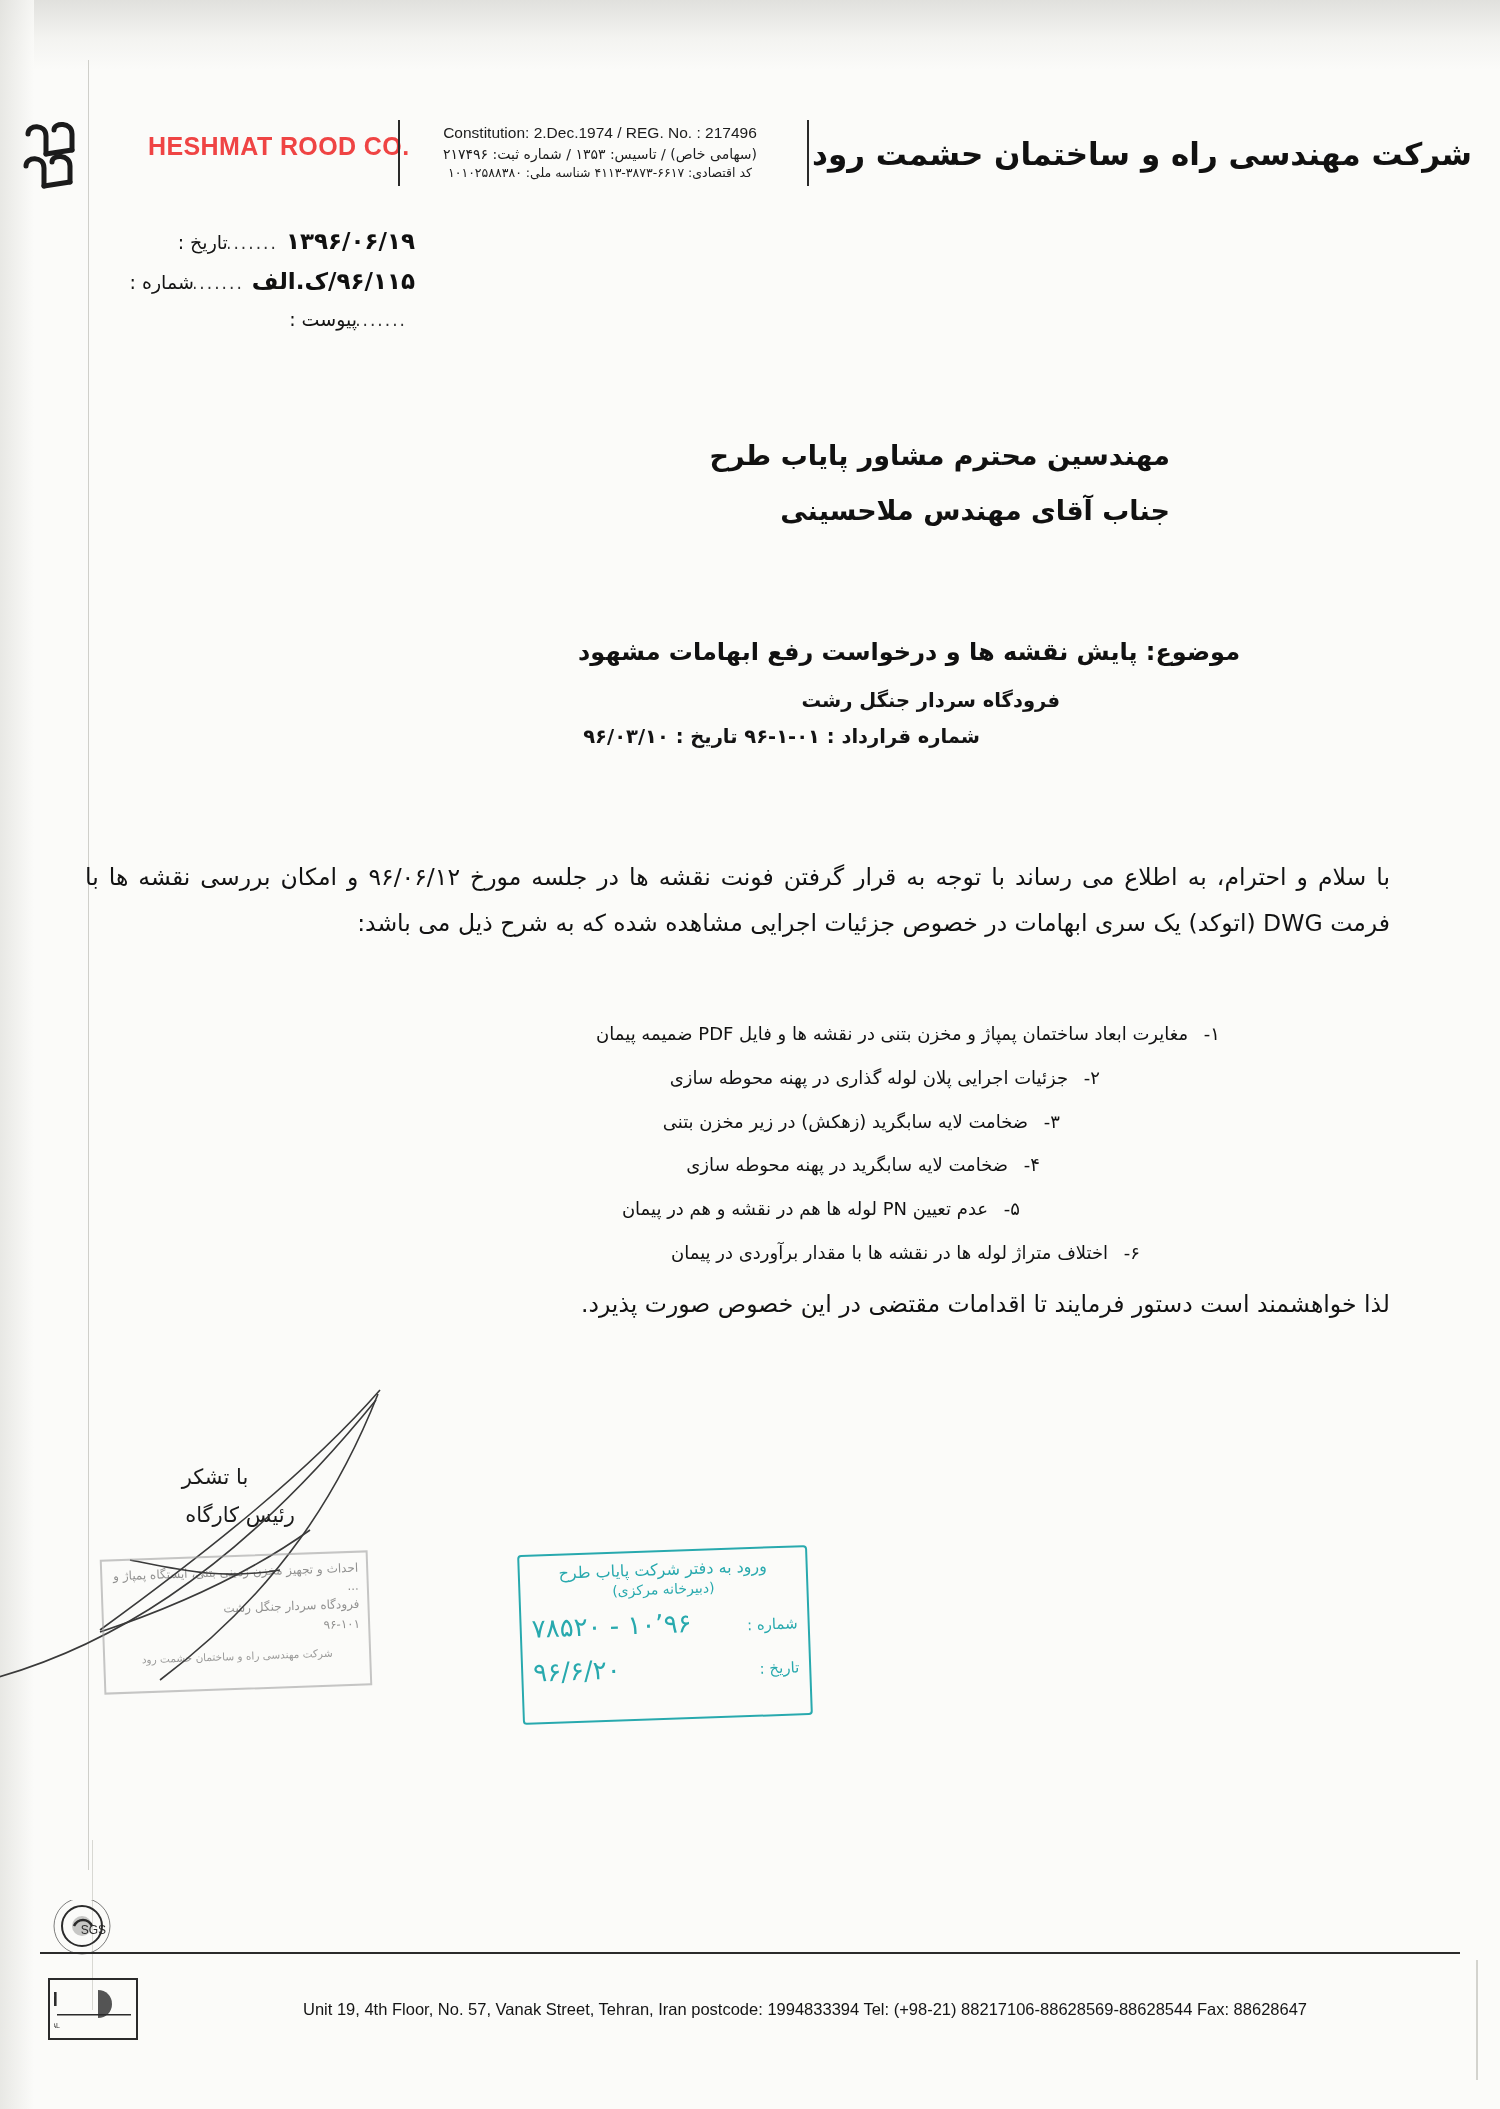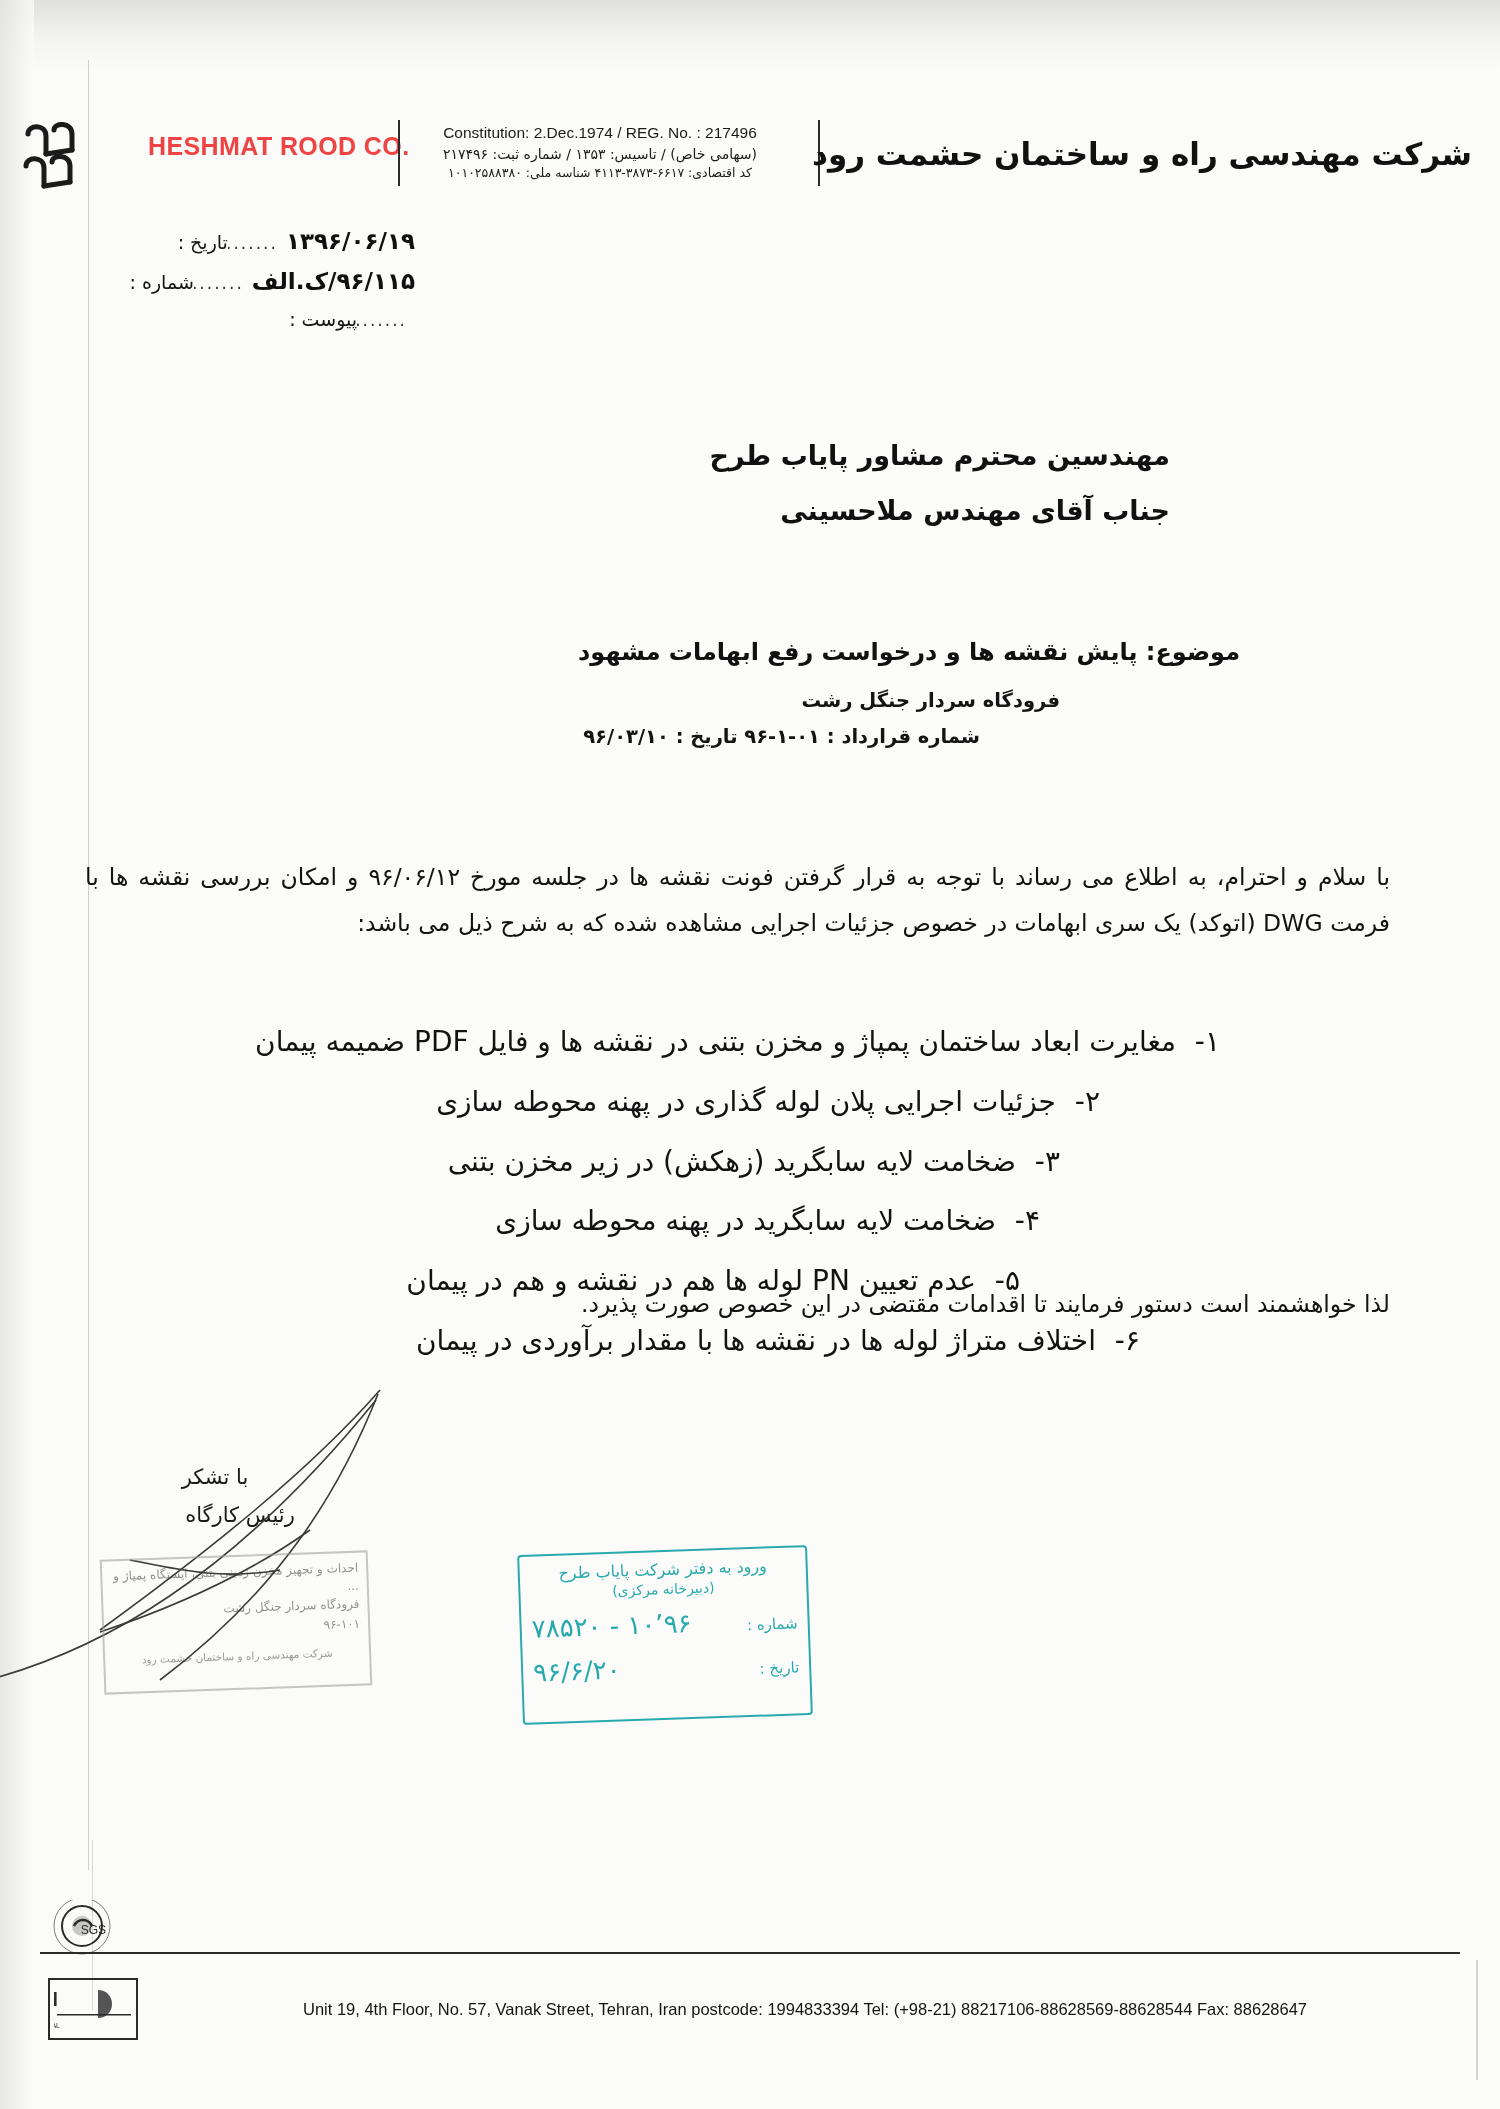--- a/index.html
+++ b/index.html
@@ -70,21 +70,21 @@
     color: #ef4444;
     direction: ltr;
   }
   .reg-block {
     position: absolute;
     left: 398px;
     top: 0px;
     width: 380px;
     border-left: 2px solid #2a2a2a;
     border-right: 2px solid #2a2a2a;
-    padding: 4px 28px 6px 10px;
+    padding: 4px 17px 6px 10px;
     text-align: center;
   }
   .reg-line1 {
     font-family: "Liberation Sans", sans-serif;
     font-size: 15.5px;
     color: #1b1b1b;
     direction: ltr;
     white-space: nowrap;
   }
   .reg-line2 {
@@ -212,21 +212,21 @@
   .list {
     position: absolute;
     top: 1020px;
     right: 110px;
     width: 1305px;
     list-style: none;
     margin: 0;
     padding: 0;
   }
   .list li {
-    font-size: 28px;
+    font-size: 18px;
     color: #121212;
     line-height: 1.6;
     margin-bottom: 15px;
     text-align: right;
   }
   .list li .num { margin-left: 10px; }
   .li-ind-1 { padding-right: 170px; }
   .li-ind-2 { padding-right: 290px; }
   .li-ind-3 { padding-right: 330px; }
   .li-ind-4 { padding-right: 350px; }

